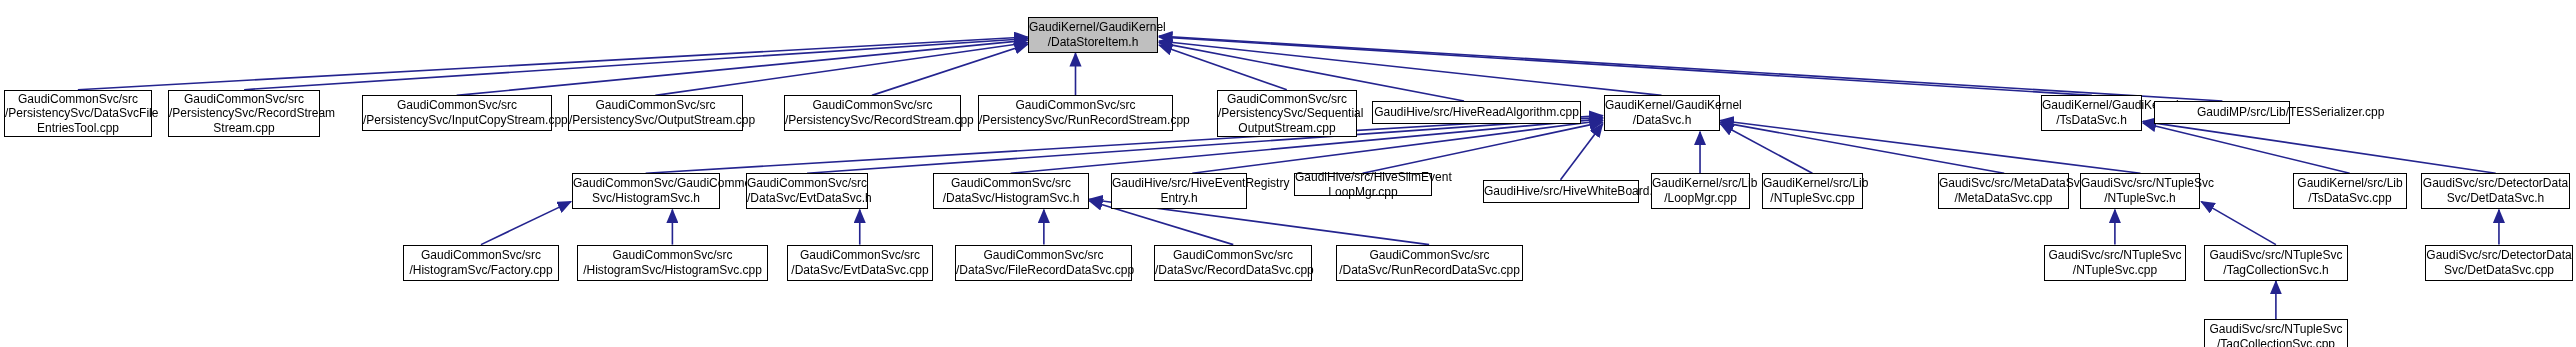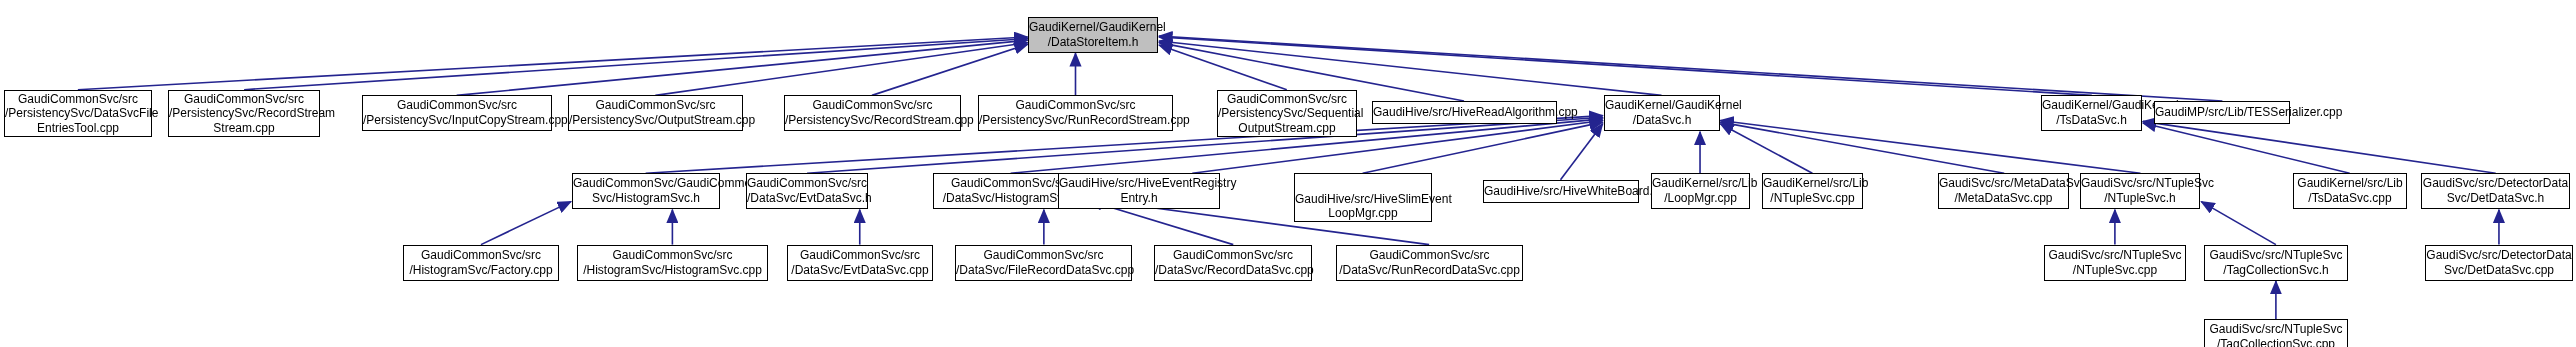--- a/index.html
+++ b/index.html
@@ -89,51 +89,51 @@
     </div>
     <div class="node" title="GaudiCommonSvc/src/PersistencySvc/RunRecordStream.cpp" style="left: 978px; top: 84px; width: 195px; height: 36px; background: rgb(255, 255, 255); border-color: rgb(0, 0, 0);">
       <div>GaudiCommonSvc/src</div>
       <div>/PersistencySvc/RunRecordStream.cpp</div>
     </div>
     <div class="node" title="GaudiCommonSvc/src/PersistencySvc/SequentialOutputStream.cpp" style="left: 1217px; top: 79px; width: 140px; height: 47px; background: rgb(255, 255, 255); border-color: rgb(0, 0, 0);">
       <div>GaudiCommonSvc/src</div>
       <div>/PersistencySvc/Sequential</div>
       <div>OutputStream.cpp</div>
     </div>
-    <div class="node" title="GaudiHive/src/HiveReadAlgorithm.cpp" style="left: 1372px; top: 90px; width: 185px; height: 23px; background: rgb(255, 255, 255); border-color: rgb(0, 0, 0);">
+    <div class="node" title="GaudiHive/src/HiveReadAlgorithm.cpp" style="left: 1372px; top: 90px; width: 209px; height: 23px; background: rgb(255, 255, 255); border-color: rgb(0, 0, 0);">
       <div>GaudiHive/src/HiveReadAlgorithm.cpp</div>
     </div>
     <div class="node" title="GaudiKernel/GaudiKernel/DataSvc.h" style="left: 1604px; top: 84px; width: 116px; height: 36px; background: rgb(255, 255, 255); border-color: rgb(0, 0, 0);">
       <div>GaudiKernel/GaudiKernel</div>
       <div>/DataSvc.h</div>
     </div>
     <div class="node" title="GaudiKernel/GaudiKernel/TsDataSvc.h" style="left: 2041px; top: 84px; width: 101px; height: 36px; background: rgb(255, 255, 255); border-color: rgb(0, 0, 0);">
       <div>GaudiKernel/GaudiKernel</div>
       <div>/TsDataSvc.h</div>
     </div>
-    <div class="node" title="GaudiMP/src/Lib/TESSerializer.cpp" style="left: 2154px; top: 90px; width: 136px; height: 23px; background: rgb(255, 255, 255); border-color: rgb(0, 0, 0);">
+    <div class="node" title="GaudiMP/src/Lib/TESSerializer.cpp" style="left: 2154px; top: 90px; width: 136px; height: 23px; background: rgb(255, 255, 255); border-color: rgb(0, 0, 0); padding-left: 42px;">
       <div>GaudiMP/src/Lib/TESSerializer.cpp</div>
     </div>
     <div class="node" title="GaudiCommonSvc/GaudiCommonSvc/HistogramSvc.h" style="left: 572px; top: 162px; width: 148px; height: 36px; background: rgb(255, 255, 255); border-color: rgb(0, 0, 0);">
       <div>GaudiCommonSvc/GaudiCommon</div>
       <div>Svc/HistogramSvc.h</div>
     </div>
     <div class="node" title="GaudiCommonSvc/src/DataSvc/EvtDataSvc.h" style="left: 746px; top: 162px; width: 122px; height: 36px; background: rgb(255, 255, 255); border-color: rgb(0, 0, 0);">
       <div>GaudiCommonSvc/src</div>
       <div>/DataSvc/EvtDataSvc.h</div>
     </div>
     <div class="node" title="GaudiCommonSvc/src/DataSvc/RecordDataSvc.h" style="left: 933px; top: 162px; width: 156px; height: 36px; background: rgb(255, 255, 255); border-color: rgb(0, 0, 0);">
       <div>GaudiCommonSvc/src</div>
       <div>/DataSvc/HistogramSvc.h</div>
     </div>
-    <div class="node" title="GaudiHive/src/HiveEventRegistryEntry.h" style="left: 1058px; top: 162px; width: 162px; height: 36px; background: rgb(255, 255, 255); border-color: rgb(0, 0, 0);">
+    <div class="node" title="GaudiHive/src/HiveEventRegistryEntry.h" style="left: 1111px; top: 162px; width: 136px; height: 36px; background: rgb(255, 255, 255); border-color: rgb(0, 0, 0);">
       <div>GaudiHive/src/HiveEventRegistry</div>
       <div>Entry.h</div>
     </div>
-    <div class="node" title="GaudiHive/src/HiveSlimEventLoopMgr.cpp" style="left: 1294px; top: 162px; width: 138px; height: 49px; background: rgb(255, 255, 255); border-color: rgb(0, 0, 0); justify-content: flex-end;">
+    <div class="node" title="GaudiHive/src/HiveSlimEventLoopMgr.cpp" style="left: 1294px; top: 162px; width: 138px; height: 23px; background: rgb(255, 255, 255); border-color: rgb(0, 0, 0);">
       <div>GaudiHive/src/HiveSlimEvent</div>
       <div>LoopMgr.cpp</div>
     </div>
     <div class="node" title="GaudiHive/src/HiveWhiteBoard.cpp" style="left: 1483px; top: 169px; width: 156px; height: 23px; background: rgb(255, 255, 255); border-color: rgb(0, 0, 0);">
       <div>GaudiHive/src/HiveWhiteBoard.cpp</div>
     </div>
     <div class="node" title="GaudiKernel/src/Lib/DataSvc.cpp" style="left: 1651px; top: 162px; width: 99px; height: 36px; background: rgb(255, 255, 255); border-color: rgb(0, 0, 0);">
       <div>GaudiKernel/src/Lib</div>
       <div>/LoopMgr.cpp</div>
     </div>

